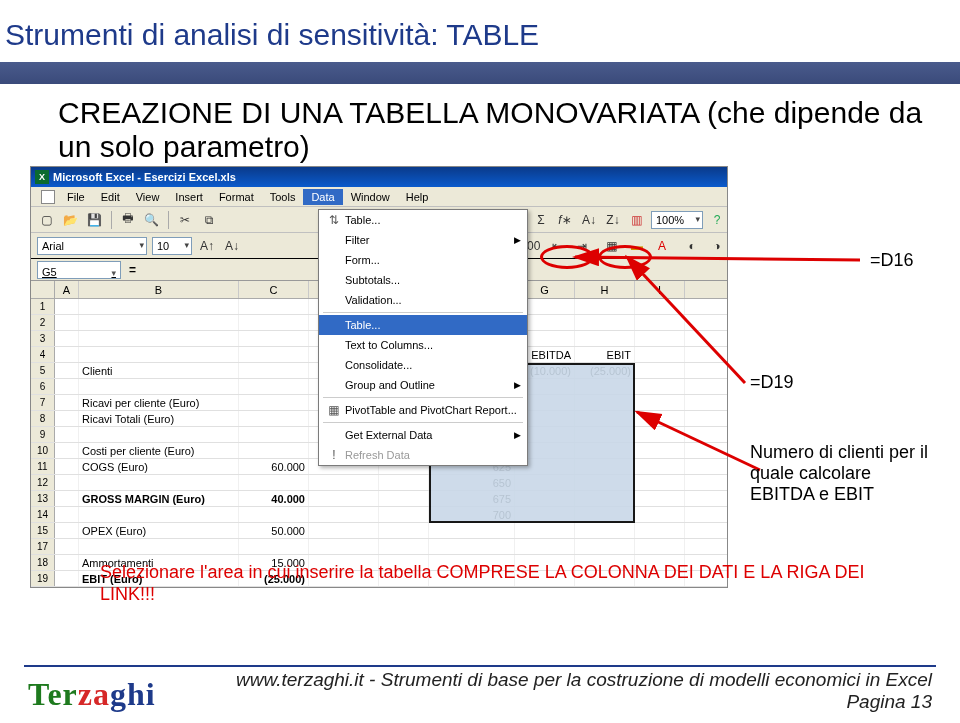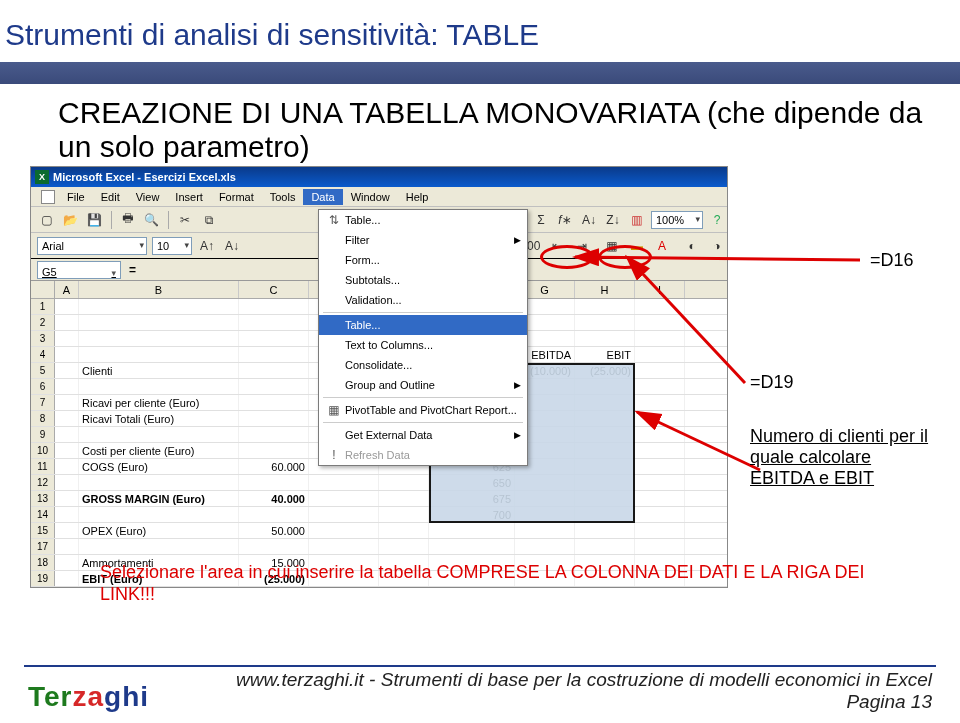--- a/index.html
+++ b/index.html
@@ -50,21 +50,21 @@
 
   
   .callout { position:absolute; font-size:18px; color:#000; }
   .red-oval { position:absolute; border:3px solid #d00; border-radius:50%; }
   svg.arrow-svg { position:absolute; overflow:visible; pointer-events:none; }
 
   .red-note { position:absolute; color:#d00; font-size:18px; line-height:1.2; }
   .footer-bar { position:absolute; left:0; bottom:0; width:960px; }
   .thin-line { height:2px; background:linear-gradient(to right,#1e3a8a,#1e3a8a); margin:0 24px 2px 24px; }
   .footer-row { display:flex; align-items:flex-end; justify-content:space-between; padding:0 28px 10px 28px; }
-  .logo { font-family: Liberation Sans, sans-serif; font-size:28px; font-weight:bold; letter-spacing:1px; }
+  .logo { font-family: Liberation Serif, serif; font-size:32px; font-weight:bold; letter-spacing:1px; }
   .logo .t1{color:#1e7a1e}.logo .t2{color:#d62828}.logo .t3{color:#1e3a8a}
   .footer-txt { text-align:right; font-style:italic; font-size:19px; color:#222; }
 </style>
 </head>
 <body>
 
 <div class="slide-title">Strumenti di analisi di sensitività: TABLE</div>
 <div class="blue-band"></div>
 <div class="sub-text">CREAZIONE DI UNA TABELLA MONOVARIATA (che dipende da un solo parametro)</div>
 
@@ -444,21 +444,21 @@
   <line x1="745" y1="383" x2="627" y2="257" stroke="#d00" stroke-width="3" marker-end="url(#ah)"></line>
 
   <line x1="760" y1="470" x2="637" y2="412" stroke="#d00" stroke-width="3" marker-end="url(#ah)"></line>
 </svg>
 
 <div class="red-oval" style="left:540px; top:245px; width:54px; height:24px;"></div>
 <div class="red-oval" style="left:598px; top:245px; width:54px; height:24px;"></div>
 
 <div class="callout" style="left:870px; top:250px;">=D16</div>
 <div class="callout" style="left:750px; top:372px;">=D19</div>
-<div class="callout" style="left:750px; top:426px; width:190px; font-size:18px;text-decoration:underline;">Numero di clienti per il quale calcolare EBITDA e EBIT</div>
+<div class="callout" style="left:750px; top:442px; width:190px; font-size:18px;">Numero di clienti per il quale calcolare EBITDA e EBIT</div>
 
 <div class="red-note" style="left:100px; top:562px; width:780px;">Selezionare l'area in cui inserire la tabella COMPRESE LA COLONNA DEI DATI E LA RIGA DEI LINK!!!</div>
 
 <div class="footer-bar">
   <div class="thin-line"></div>
   <div class="footer-row">
     <div class="logo">
       <span class="t1">Ter</span><span class="t2">za</span><span class="t3">ghi</span>
     </div>
     <div class="footer-txt">

